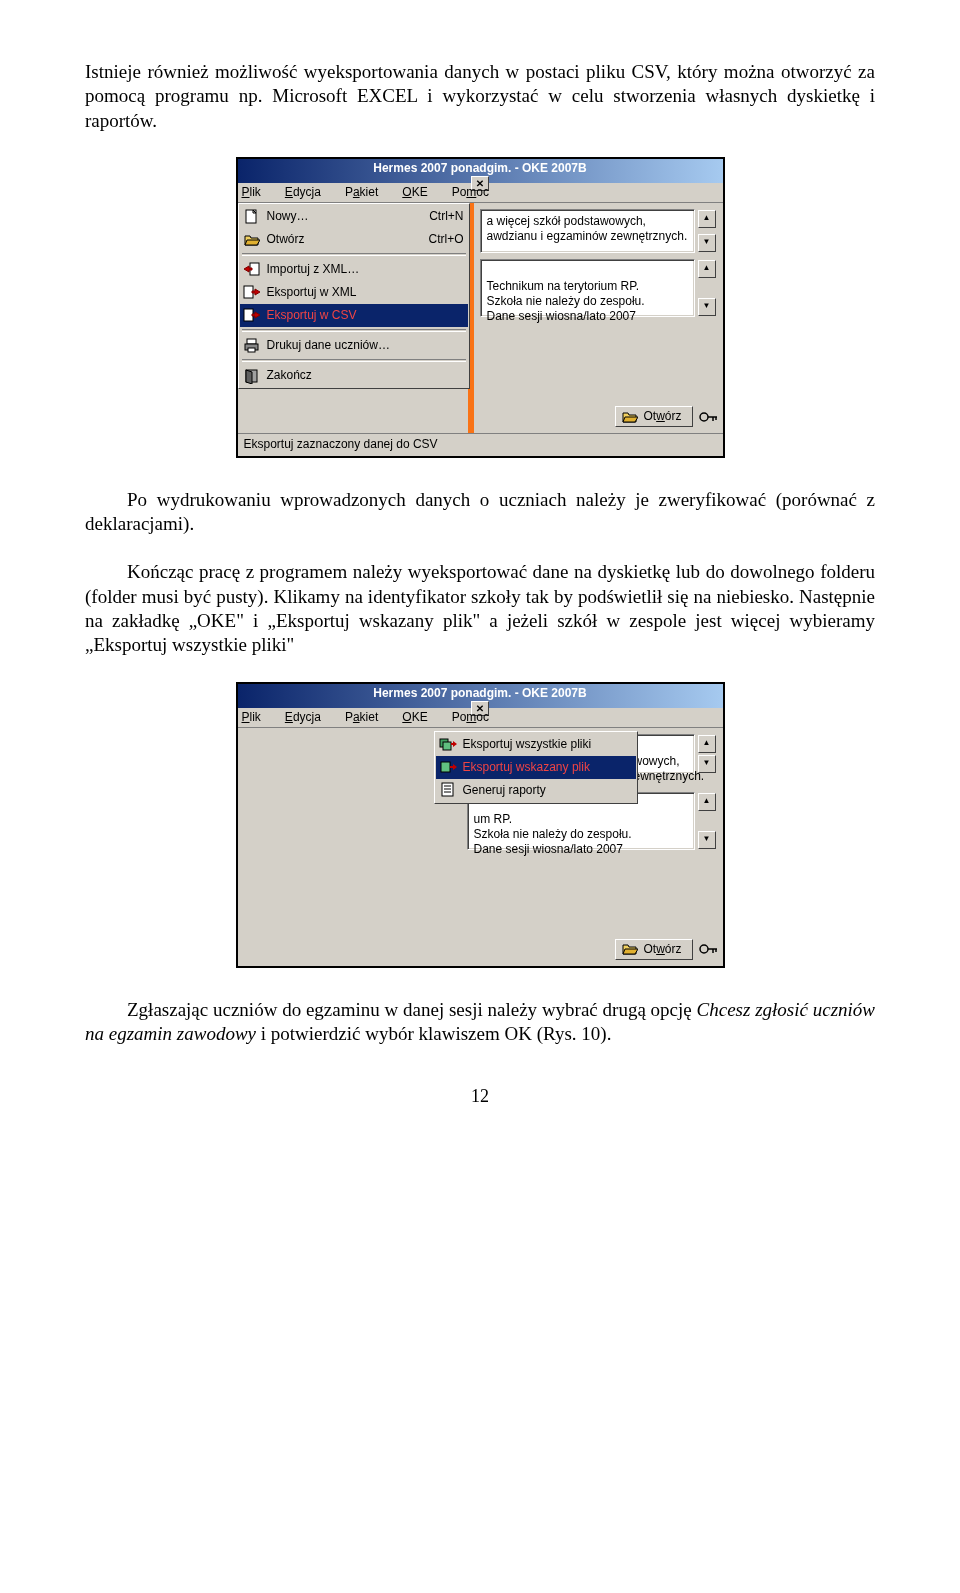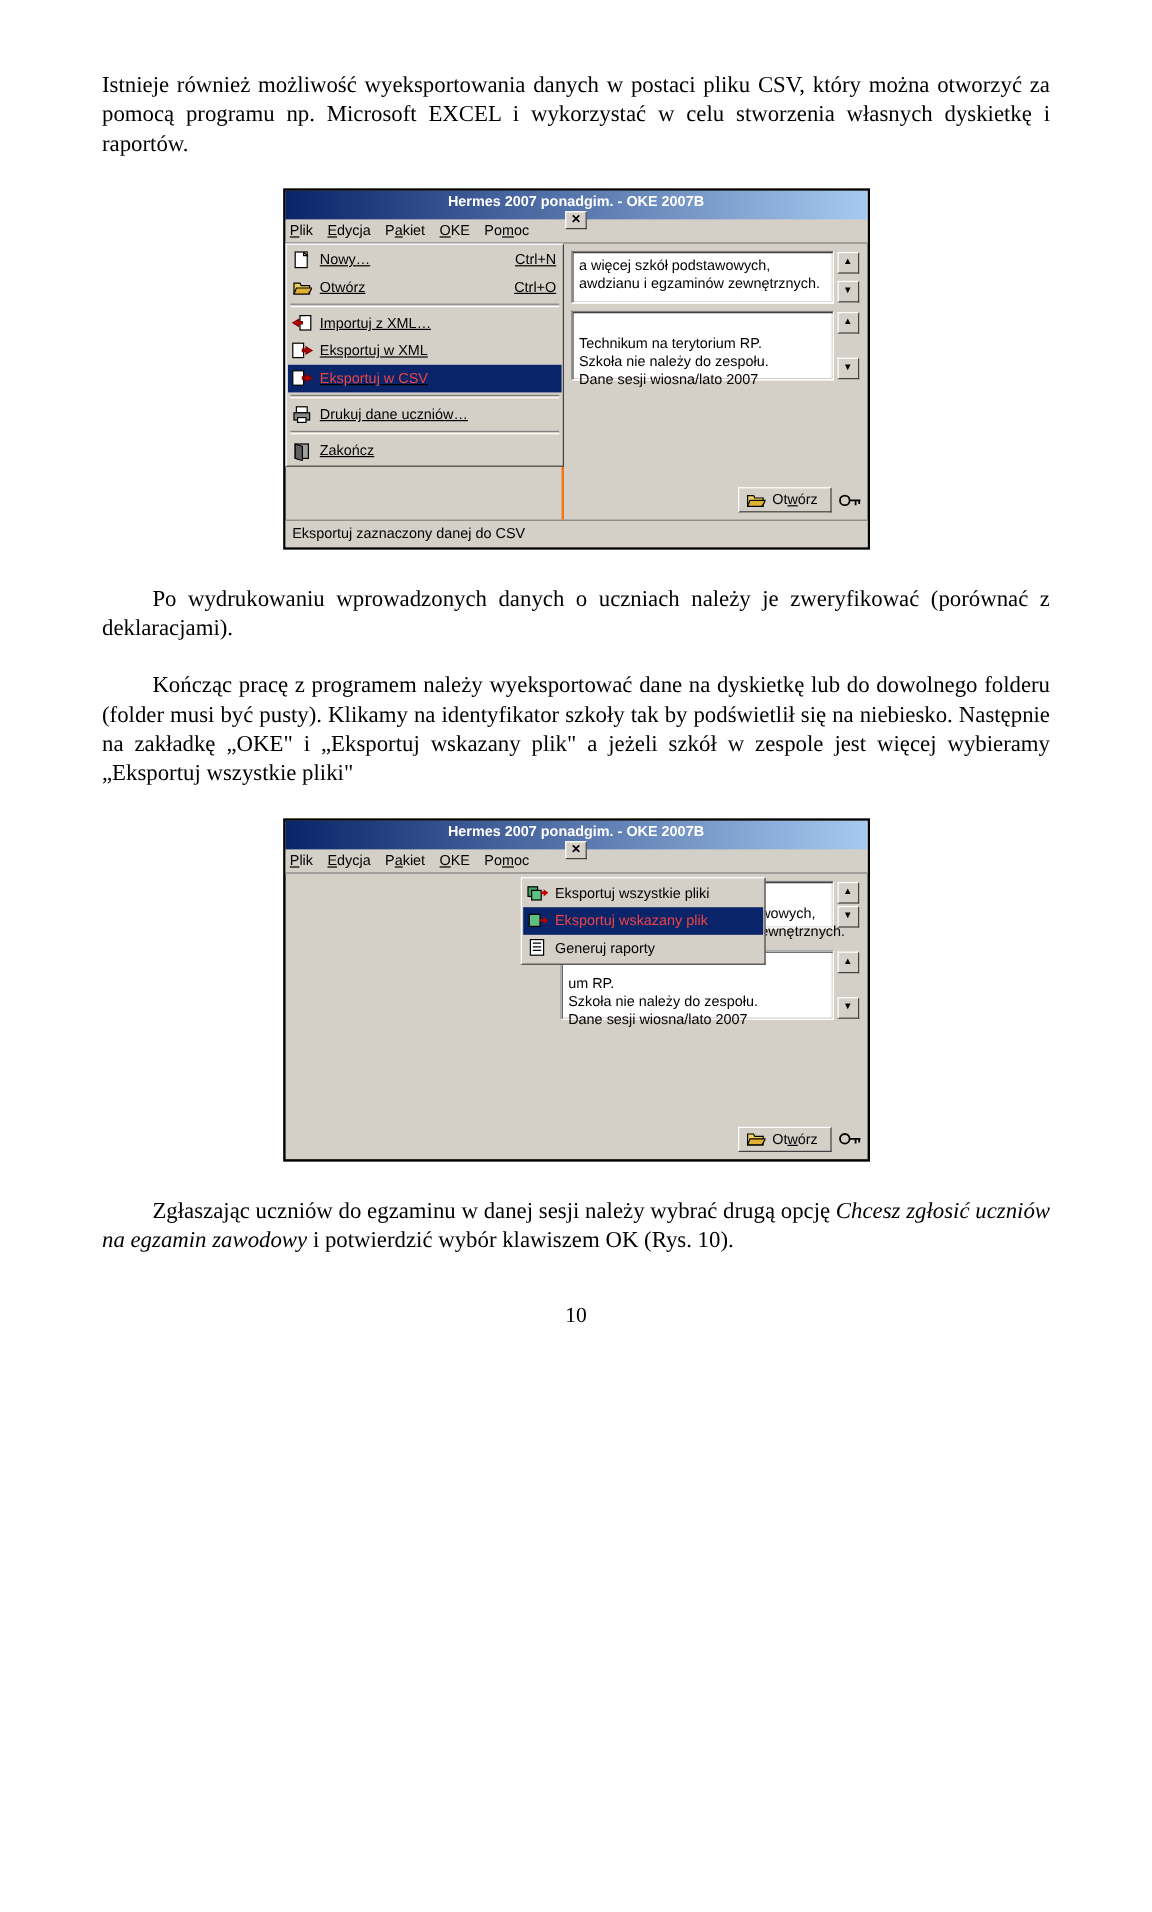--- a/index.html
+++ b/index.html
@@ -56,34 +56,33 @@
     font-family: Arial;
     font-size: 10px;
     font-weight: bold;
     text-align: center;
     line-height: 13px;
   }
   .menubar {
     background: #d4d0c8;
     display: flex;
     padding: 2px 4px 2px 4px;
-    gap: 12px;
+    gap: 24px;
     border-bottom: 1px solid #808080;
   }
   .menubar span { font-size: 12px; }
   .menubar span u { text-decoration: underline; }
   .win-body {
     display: flex;
     position: relative;
     min-height: 230px;
   }
   .col-left {
     width: 230px;
-    border-right: 2px solid #f97316;
-    text-decoration: underline;
+    border-right: 6px solid #f97316;
   }
   .col-right {
     flex: 1;
     position: relative;
   }
   .dd-menu {
     background: #d4d0c8;
     border-left: 1px solid #fff;
     border-top: 1px solid #fff;
     border-right: 1px solid #404040;
@@ -400,13 +399,13 @@
           </svg>
       </span>
     </div>
   </div>
 </div>
 
 <p class="body-text indent">
   <span>Zgłaszając uczniów do egzaminu w danej sesji należy wybrać drugą opcję </span><span class="italic">Chcesz zgłosić uczniów na egzamin zawodowy</span><span> i potwierdzić wybór klawiszem OK (Rys. 10).</span>
 </p>
 
-<div class="page-num">10</div>
+<div class="page-num">12</div>
 
 </body></html>

